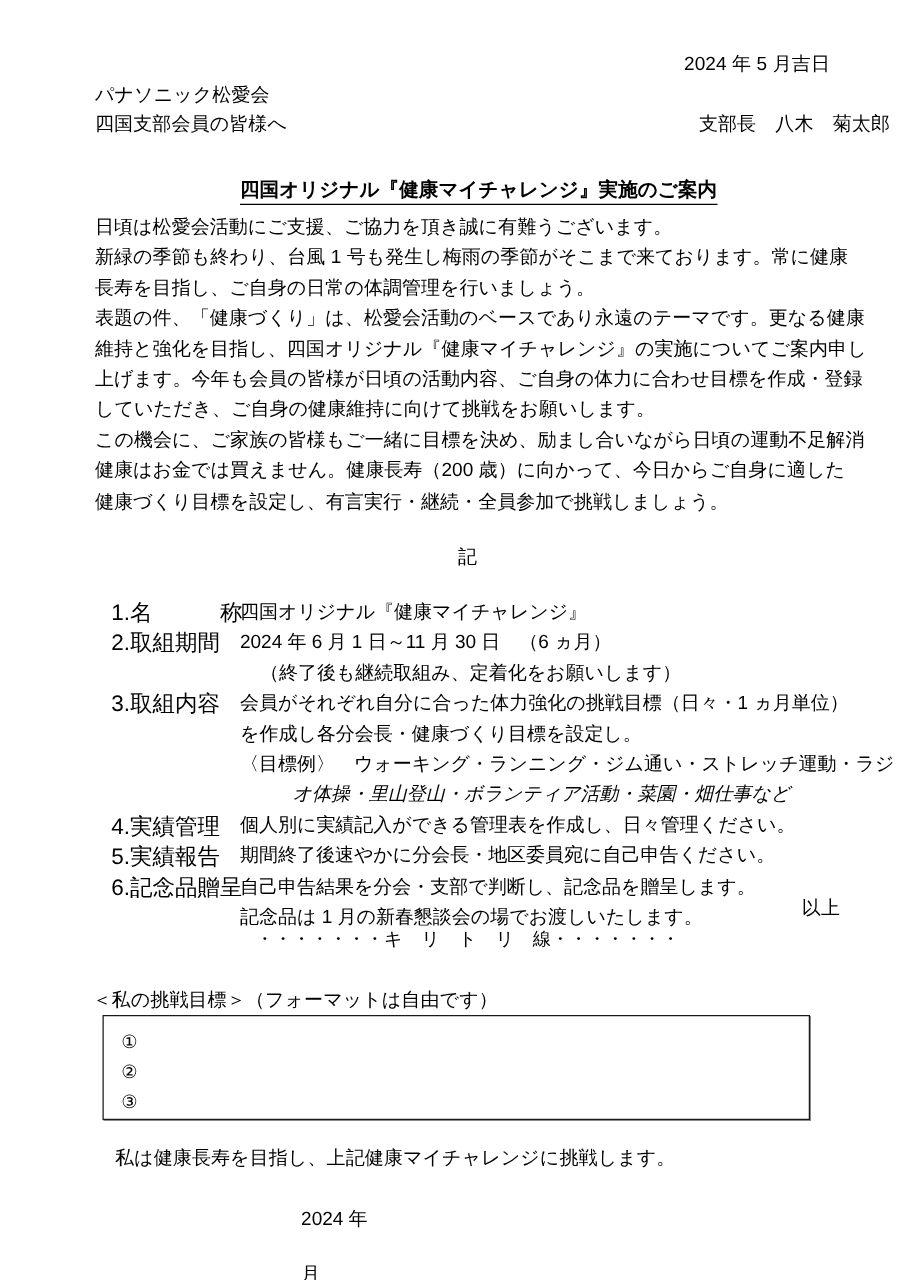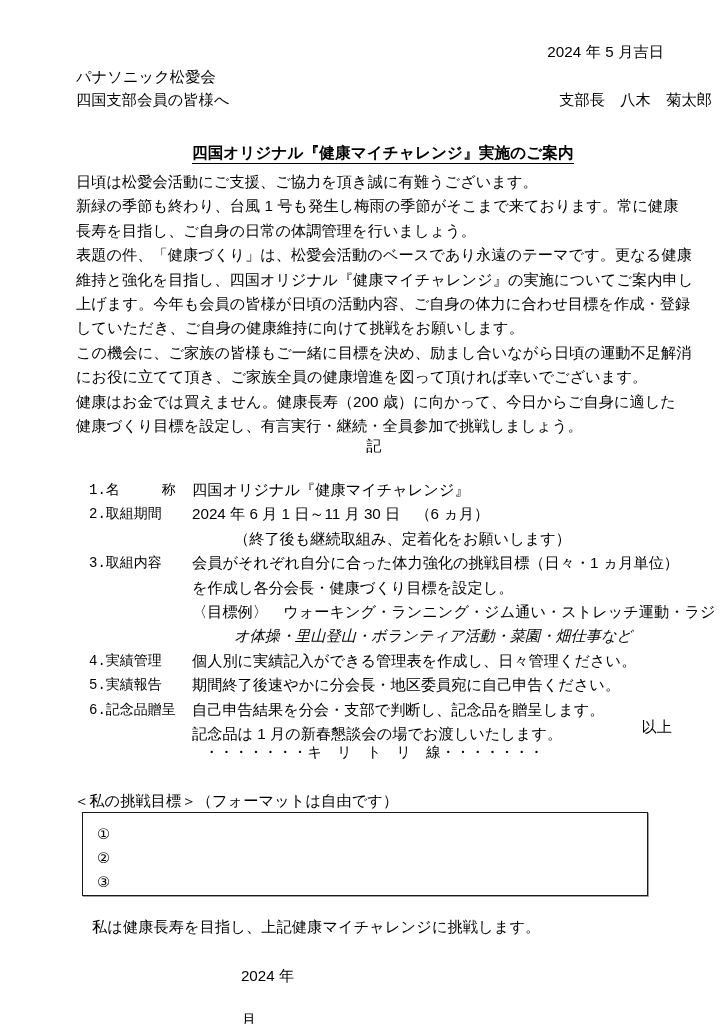--- a/index.html
+++ b/index.html
@@ -93,30 +93,29 @@
     position: relative;
     height: 24.4px;
     line-height: 24.4px;
     white-space: pre;
     font-size: 15.2px;
   }
   .item-label {
     position: absolute;
     left: 77px;
     white-space: pre;
-    font-size: 14px;
-    font-family: Liberation Mono, monospace;
+    font-size: 18px;
   }
   .item-value {
     position: absolute;
     left: 180px;
     white-space: pre;
     font-size: 15.2px;
   }
-  .item-value.ind1 { left: 196px; margin-left: 26px; }
+  .item-value.ind1 { left: 196px; }
   .item-value.ind2 { left: 222px; font-style: italic; }
 
   
   #closing-mark {
     left: 0; top: 719px; width: 660px;
     text-align: right;
   }
 
   
   #cut-line {
@@ -184,21 +183,20 @@
 
   <div class="body-block" id="body-p1">
       <div class="body-line">日頃は松愛会活動にご支援、ご協力を頂き誠に有難うございます。</div>
       <div class="body-line">新緑の季節も終わり、台風 1 号も発生し梅雨の季節がそこまで来ております。常に健康</div>
       <div class="body-line">長寿を目指し、ご自身の日常の体調管理を行いましょう。</div>
       <div class="body-line">表題の件、「健康づくり」は、松愛会活動のベースであり永遠のテーマです。更なる健康</div>
       <div class="body-line">維持と強化を目指し、四国オリジナル『健康マイチャレンジ』の実施についてご案内申し</div>
       <div class="body-line">上げます。今年も会員の皆様が日頃の活動内容、ご自身の体力に合わせ目標を作成・登録</div>
       <div class="body-line">していただき、ご自身の健康維持に向けて挑戦をお願いします。</div>
       <div class="body-line">この機会に、ご家族の皆様もご一緒に目標を決め、励まし合いながら日頃の運動不足解消</div>
-      <div class="body-line">にお役に立てて頂き、ご家族全員の健康増進を図って頂ければ幸いでございます。</div>
       <div class="body-line">健康はお金では買えません。健康長寿（200 歳）に向かって、今日からご自身に適した</div>
       <div class="body-line">健康づくり目標を設定し、有言実行・継続・全員参加で挑戦しましょう。</div>
     </div>
 
   <div class="ln" id="ki-mark">記</div>
 
   <div id="items">
       <div class="item-row"><span class="item-label">1.名　　　称</span><span class="item-value">四国オリジナル『健康マイチャレンジ』</span></div>
       <div class="item-row"><span class="item-label">2.取組期間</span><span class="item-value">2024 年 6 月 1 日～11 月 30 日　（6 ヵ月）</span></div>
       <div class="item-row"><span class="item-label"></span><span class="item-value ind1">（終了後も継続取組み、定着化をお願いします）</span></div>

